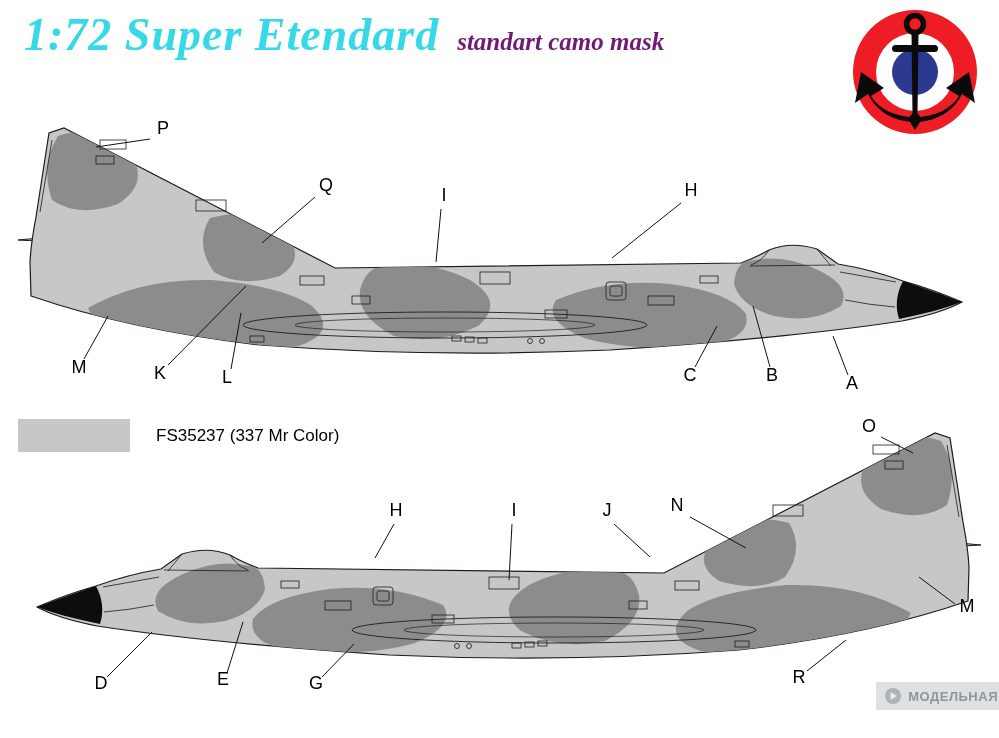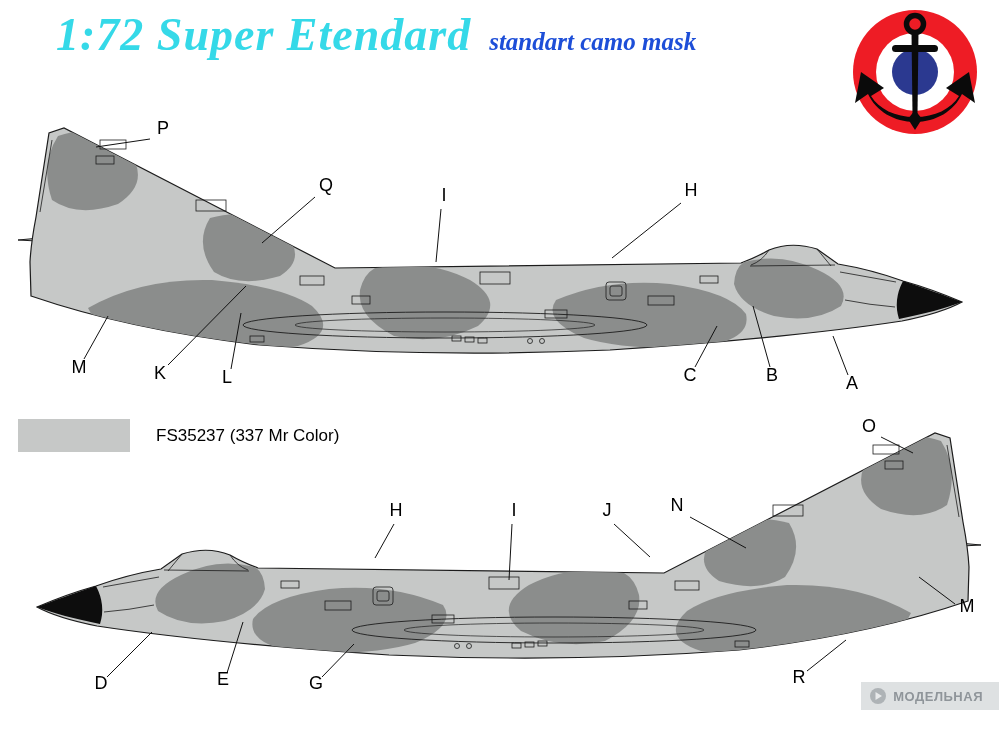--- a/index.html
+++ b/index.html
@@ -2,42 +2,42 @@
 <html><head>
 <meta charset="utf-8">
 <style>
   * { margin:0; padding:0; box-sizing:border-box; }
   html,body { width:999px; height:738px; }
   body { background:#ffffff; font-family:"Liberation Sans",sans-serif; position:relative; overflow:hidden; }
   .page { position:absolute; inset:0; background:#ffffff; }
 
   .header { position:absolute; left:24px; top:8px; display:flex; align-items:baseline; gap:18px; white-space:nowrap; }
   .title { font-family:"Liberation Serif",serif; font-style:italic; font-weight:bold;
-           font-size:46px; color:#35d9e8; letter-spacing:1px;margin-left:32px; }
+           font-size:46px; color:#35d9e8; letter-spacing:1px; }
   .subtitle { font-family:"Liberation Serif",serif; font-style:italic; font-weight:bold;
-              font-size:25px; color:#1d4ed8; }
+              font-size:25px; color:#701a75; }
 
   .logo { position:absolute; right:4px; top:6px; width:160px; height:132px; }
 
   .diagram { position:absolute; left:0; top:0; }
   .diagram text.lbl { font-family:"Liberation Sans",sans-serif; font-size:18px; fill:#000; text-anchor:middle; }
   .diagram line.leader { stroke:#111; stroke-width:1; }
 
   .legend { position:absolute; left:18px; top:419px; }
   .legend-row { display:flex; align-items:center; height:33px; margin-bottom:20px;justify-content:center; }
   .swatch { width:112px; height:33px; }
   .swatch-light { background:#c6c8c7; }
   .swatch-dark  { background:#8b8d8c; }
   .legend-label { margin-left:26px; font-size:17px; color:#000; }
 
   .footer { position:absolute; right:14px; bottom:6px; font-family:"Liberation Serif",serif;
             font-weight:bold; font-size:31px; color:#000; white-space:nowrap; }
 
   .watermark { position:absolute; right:0; bottom:28px; height:28px; display:flex; align-items:center;
-               gap:6px; padding:0 16px 0 8px; background:rgba(213,216,218,0.78); color:#8f959a;
+               gap:6px; padding:0 1px 0 8px; background:rgba(213,216,218,0.78); color:#8f959a;
                font-weight:bold; font-size:13px; letter-spacing:0.5px; }
 </style>
 </head>
 <body>
 
 <div class="page">
 
   <div class="header">
     <h1 class="title">1:72 Super Etendard</h1>
     <span class="subtitle">standart camo mask</span>

